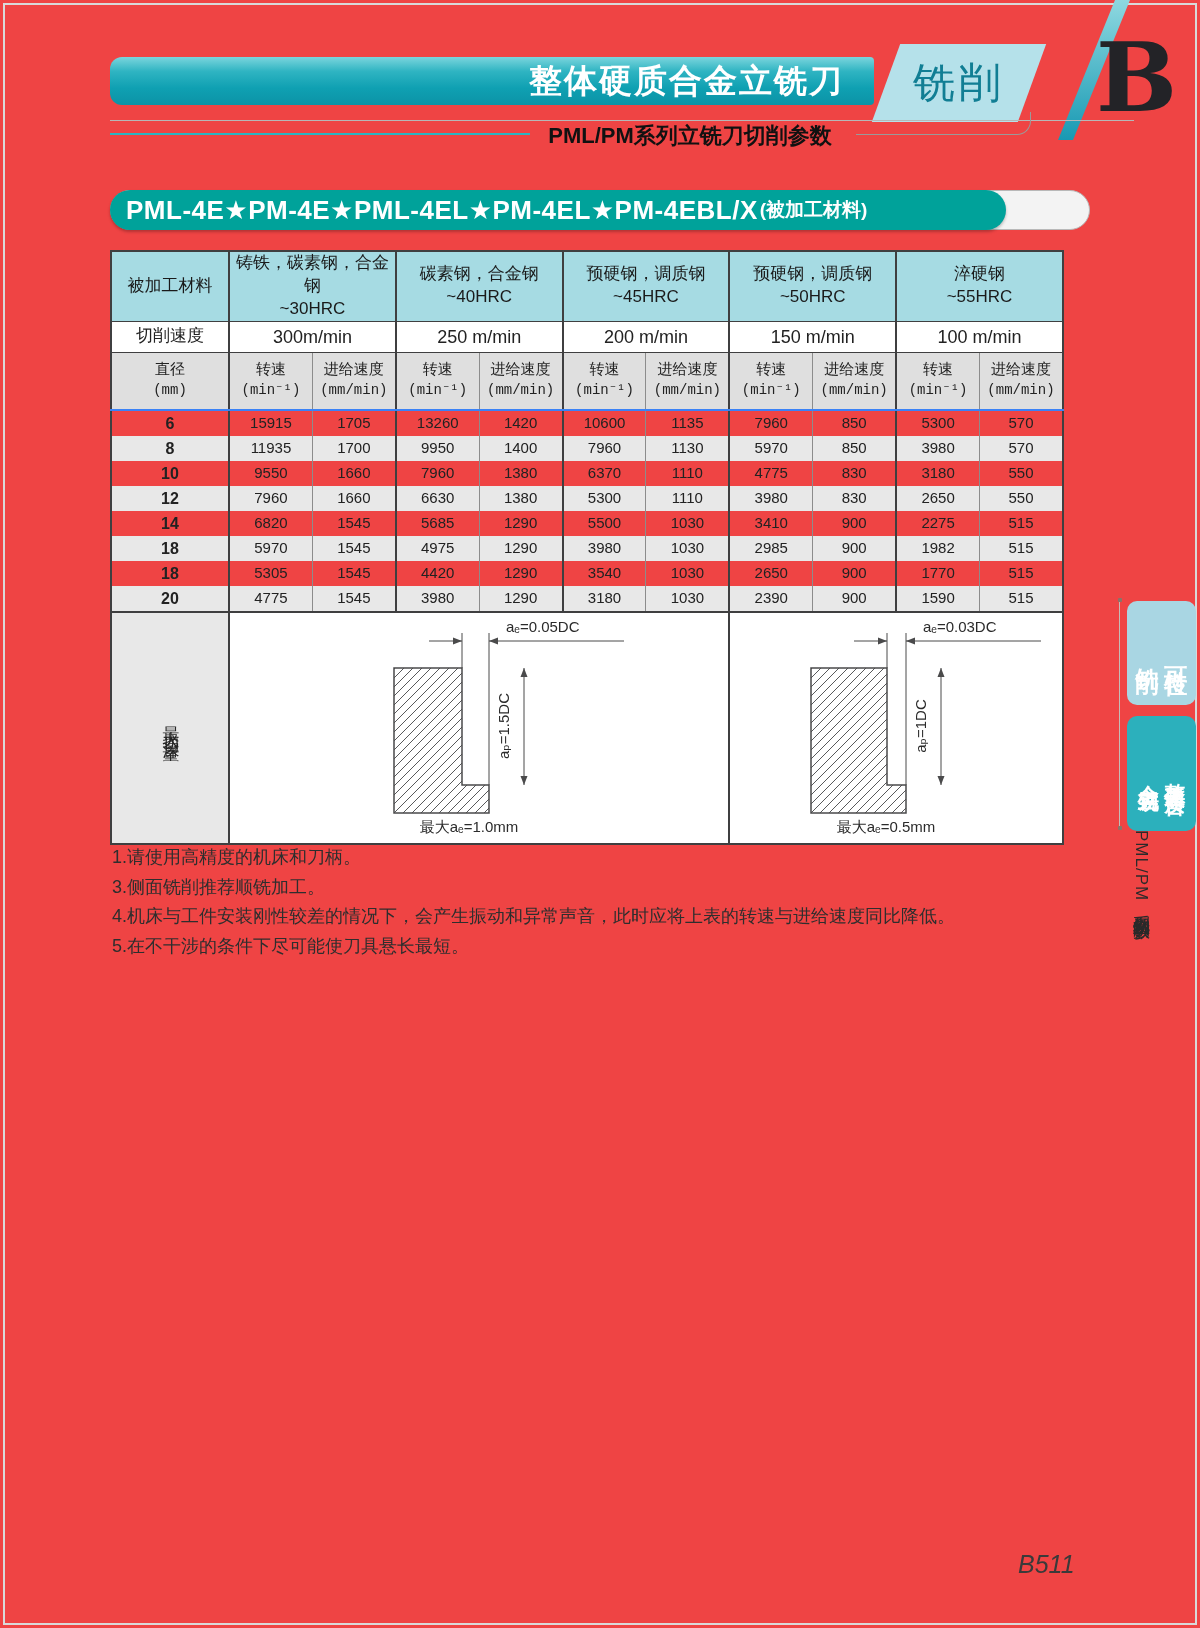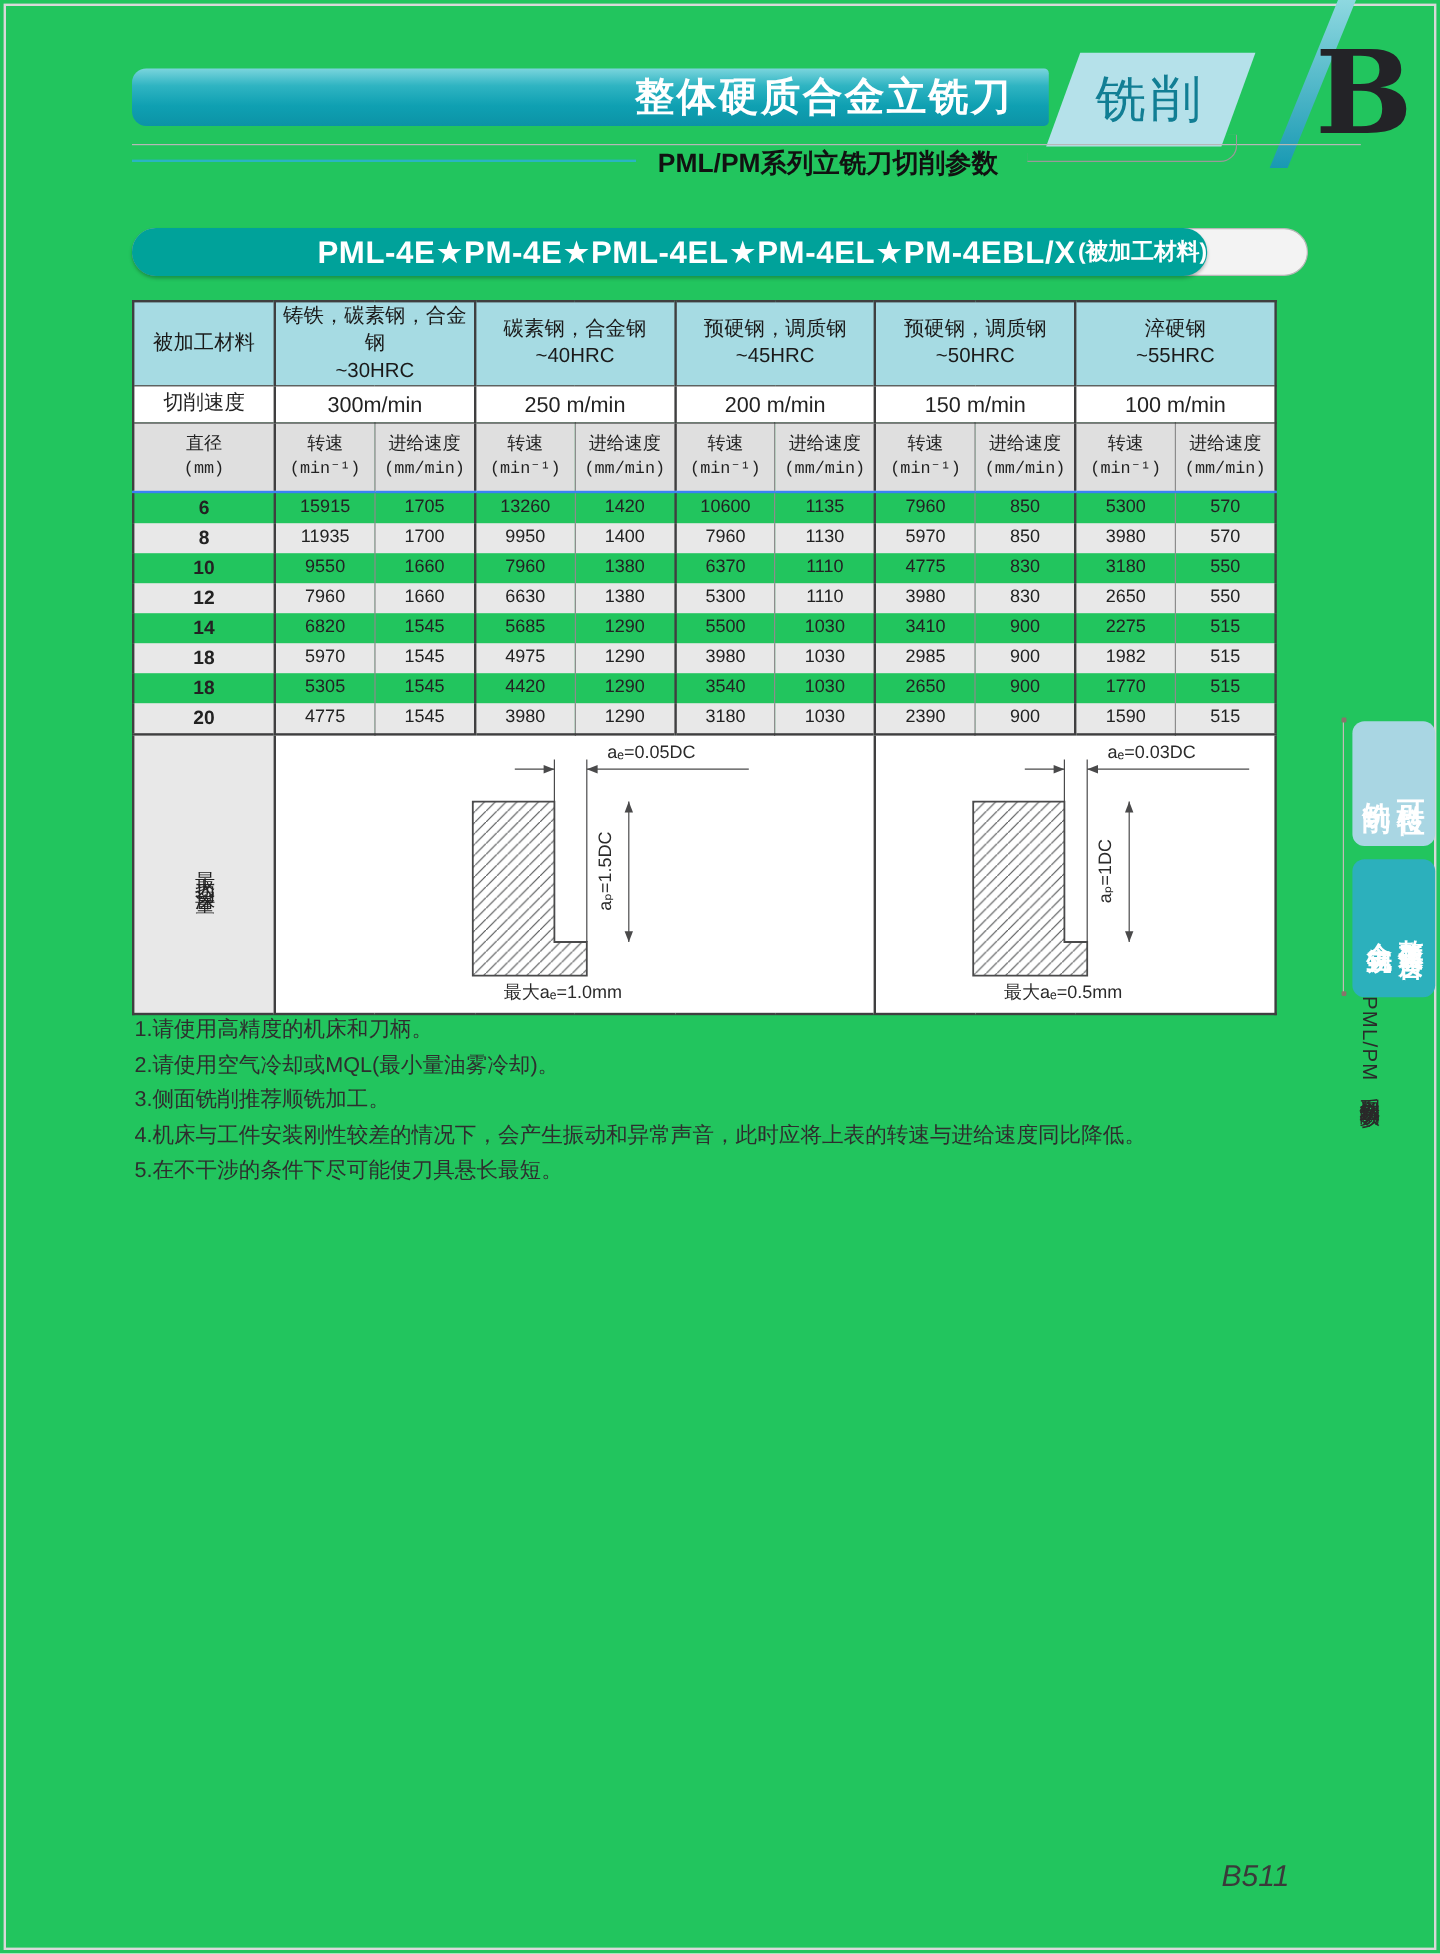--- a/index.html
+++ b/index.html
@@ -1,16 +1,16 @@
 <!DOCTYPE html>
 <html><head>
 <meta charset="utf-8">
 <style>
   html,body{margin:0;padding:0;background:#fff;}
-  #page{position:relative;width:1200px;height:1628px;background:#22c55e;overflow:hidden;
+  #page{position:relative;width:1200px;height:1628px;background:#ef4444;overflow:hidden;
         font-family:"Liberation Sans","DejaVu Sans",sans-serif;color:#222;}
   .frame{position:absolute;inset:3px;border:2px solid #d9d9d9;pointer-events:none;}
 
   
   .top-bar{position:absolute;left:110px;top:57px;width:764px;height:48px;border-radius:12px 4px 4px 12px;
            background:linear-gradient(180deg,#7bd5dd 0%,#2fb4c2 30%,#0fa0b2 65%,#0c93a6 100%);
            display:flex;align-items:center;justify-content:flex-end;padding-right:30px;box-sizing:border-box;}
   .top-bar-title{color:#fff;font-weight:bold;font-size:33px;letter-spacing:2px;}
   .milling-tab{position:absolute;left:886px;top:44px;width:146px;height:78px;background:#b5e1ea;
                transform:skewX(-20deg);display:flex;align-items:center;justify-content:center;}
@@ -23,21 +23,21 @@
             font-size:22px;font-weight:bold;color:#111;}
   .hairline-teal{position:absolute;left:110px;top:133px;width:420px;height:2px;background:#2ab5c3;}
   .decor-curve{position:absolute;left:856px;top:112px;width:174px;height:22px;
                border-bottom:1px solid #9a9a9a;border-right:1px solid #9a9a9a;border-bottom-right-radius:14px;}
 
   
   .banner-back{position:absolute;left:110px;top:190px;width:980px;height:40px;border-radius:20px;
                background:#f3f3f3;border:1px solid #b8b8b8;box-sizing:border-box;}
   .banner{position:absolute;left:110px;top:190px;width:896px;height:40px;border-radius:20px;
           background:#00a29a;box-shadow:0 2px 3px rgba(0,0,0,0.25);
-          display:flex;align-items:center;padding-left:16px;box-sizing:border-box;white-space:nowrap;justify-content:flex-end;}
+          display:flex;align-items:center;padding-left:16px;box-sizing:border-box;white-space:nowrap;}
   .banner .models{color:#fff;font-weight:bold;font-size:26px;letter-spacing:0.5px;}
   .banner .suffix{color:#fff;font-weight:bold;font-size:19px;margin-left:2px;}
 
   
   .tbl-wrap{position:absolute;left:110px;top:250px;}
   table{border-collapse:collapse;table-layout:fixed;width:952px;border:2px solid #3f3f40;}
   td{text-align:center;vertical-align:middle;padding:0;line-height:1.35;}
   tr.mat td{background:#a6dbe3;height:56px;font-size:17px;color:#1a1a1a;
             border-left:2px solid #3f3f40;border-bottom:1px solid #3f3f40;}
   tr.mat td:first-child{border-left:none;}
@@ -303,21 +303,20 @@
             <text x="145" y="219" text-anchor="middle" font-size="15" fill="#2b2b2b">最大aₑ=0.5mm</text>
           </svg>
         </td>
       </tr>
     </tbody>
   </table>
   </div>
 
   <div class="notes">
     <div>1.请使用高精度的机床和刀柄。</div>
-    <div>2.请使用空气冷却或MQL(最小量油雾冷却)。</div>
     <div>3.侧面铣削推荐顺铣加工。</div>
     <div>4.机床与工件安装刚性较差的情况下，会产生振动和异常声音，此时应将上表的转速与进给速度同比降低。</div>
     <div>5.在不干涉的条件下尽可能使刀具悬长最短。</div>
   </div>
 
   <div class="guide-line"></div>
   <div class="guide-dot" style="left:1118px;top:598px;"></div>
   <div class="guide-dot" style="left:1118px;top:826px;"></div>
   <div class="side-tab" id="tab1">
     <span class="vtext"><span>可转位</span><br><span>铣削</span></span>

